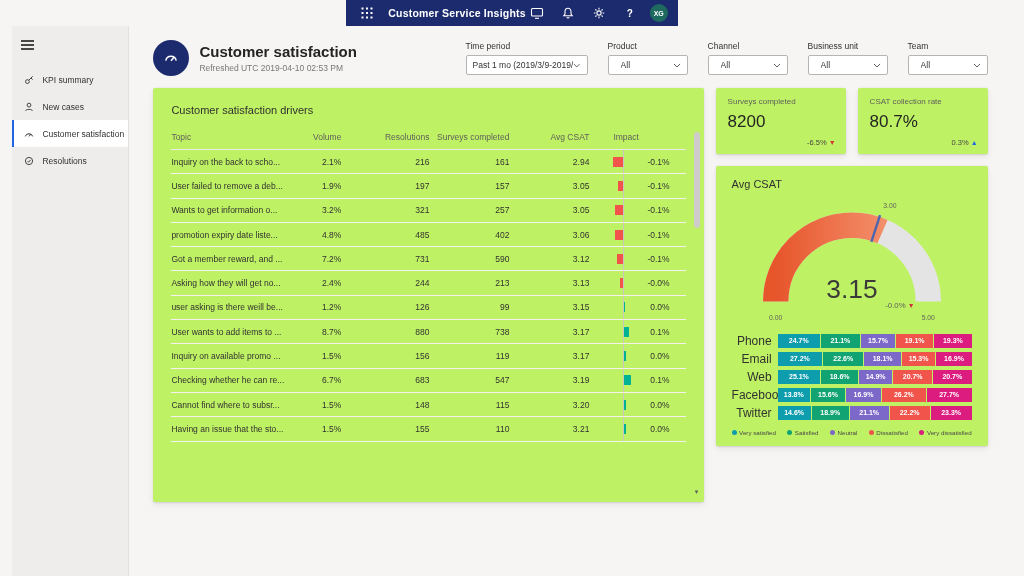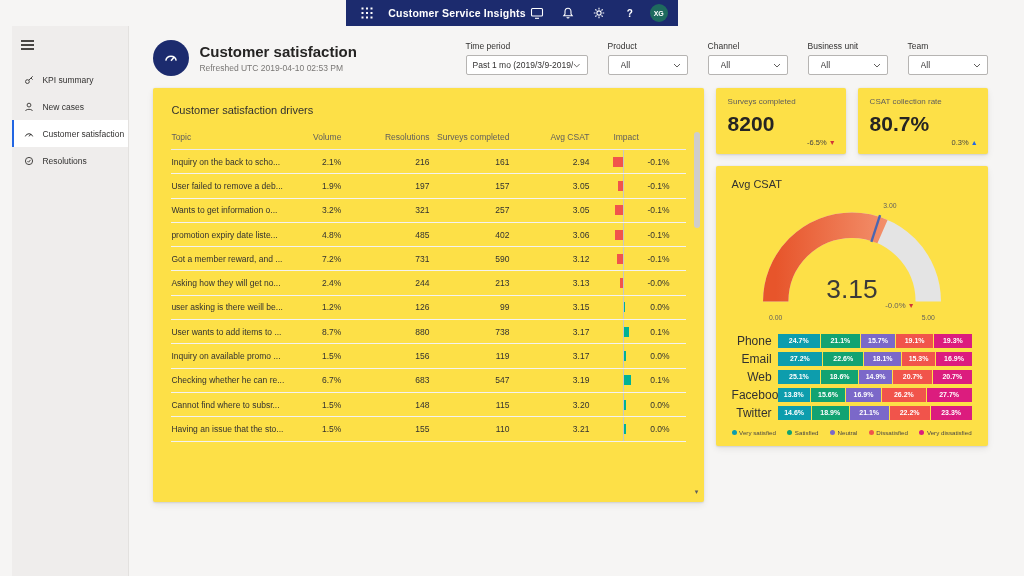--- a/index.html
+++ b/index.html
@@ -43,21 +43,21 @@
   .filters { display:flex; gap:20px; margin-top:1px; }
   .f-label { font-size:8.5px; color:#323130; margin-bottom:4px; }
   .f-dd { height:20px; background:#fff; border:1px solid #b6b4b2; border-radius:2px;
     display:flex; align-items:center; justify-content:space-between; padding:0 6px;
     font-size:8.5px; color:#323130; cursor:pointer; }
   .f-dd .f-val { white-space:nowrap; overflow:hidden; max-width:104px; }
   .f-time { width:122px; } .f-sm { width:80px;padding-left:12px; }
 
   
   .content { display:flex; gap:12px; padding:0 24px; align-items:flex-start; }
-  .card { background:#fde047; border-radius:2px;
+  .card { background:#bef264; border-radius:2px;
     box-shadow:0 0.6px 1.8px rgba(0,0,0,.10), 0 3px 7px rgba(0,0,0,.07); }
   .card-title { font-size:11px; color:#323130; }
 
   
   .drivers-card { flex:1; height:414px; padding:16px 18px 10px 18px; position:relative; min-width:0; }
   .thead, .trow { display:grid; grid-template-columns:122px 48px 88px 80px 80px 1fr; align-items:center; }
   .thead { margin-top:16px; padding-bottom:7px; border-bottom:1px solid #edebe9;
     font-size:8.5px; color:#605e5c; }
   .thead .hr { text-align:right; }
   .thead .hi { padding-left:24px; }
@@ -74,21 +74,21 @@
   .vscroll { position:absolute; right:3px; top:44px; bottom:6px; width:8px; }
   .vthumb { width:6px; height:96px; background:#cfcdcb; border-radius:3px; margin-left:1px; }
   .sb-arrow { position:absolute; bottom:0; left:0; width:8px; text-align:center;
     font-size:7px; color:#605e5c; line-height:8px; }
 
   
   .right-col { width:272px; flex:0 0 272px; display:flex; flex-direction:column; gap:12px; }
   .kpi-row { display:flex; gap:12px; }
   .kpi { flex:1; height:66px; padding:9px 12px; position:relative; }
   .kpi-label { font-size:8px; color:#605e5c; }
-  .kpi-value { font-size:21px; font-weight:700; color:#252423; margin-top:6px; }
+  .kpi-value { font-size:17px; font-weight:400; color:#252423; margin-top:6px; }
   .kpi-delta { position:absolute; right:10px; bottom:7px; font-size:7.5px; color:#484644; }
   .arrow { font-size:7px; margin-left:2px; }
   .down { color:#D13438; fill:#D13438; }
   .up { color:#2266E3; fill:#2266E3; }
 
   
   .gauge-card { padding:12px 16px 10px 16px; }
   .gauge { display:block; margin:2px auto 0 auto; }
   .gt-small { font-size:7px; fill:#605e5c; }
   .gt-value { font-size:27px; fill:#3B3A39; }

